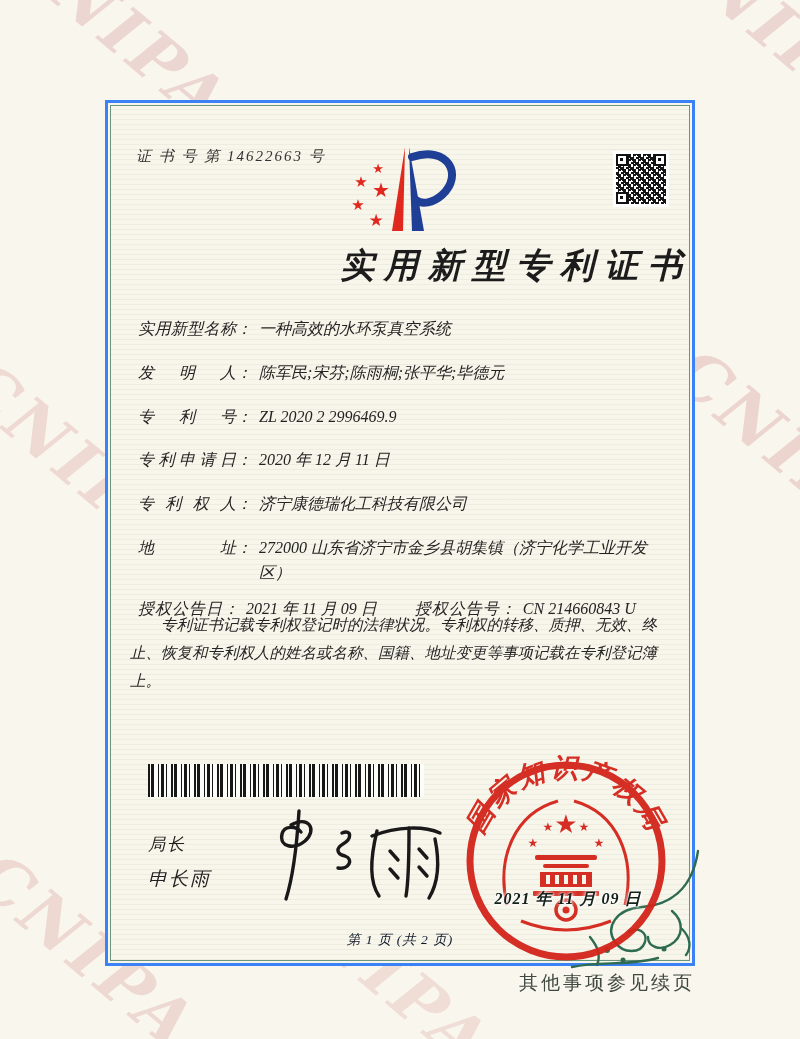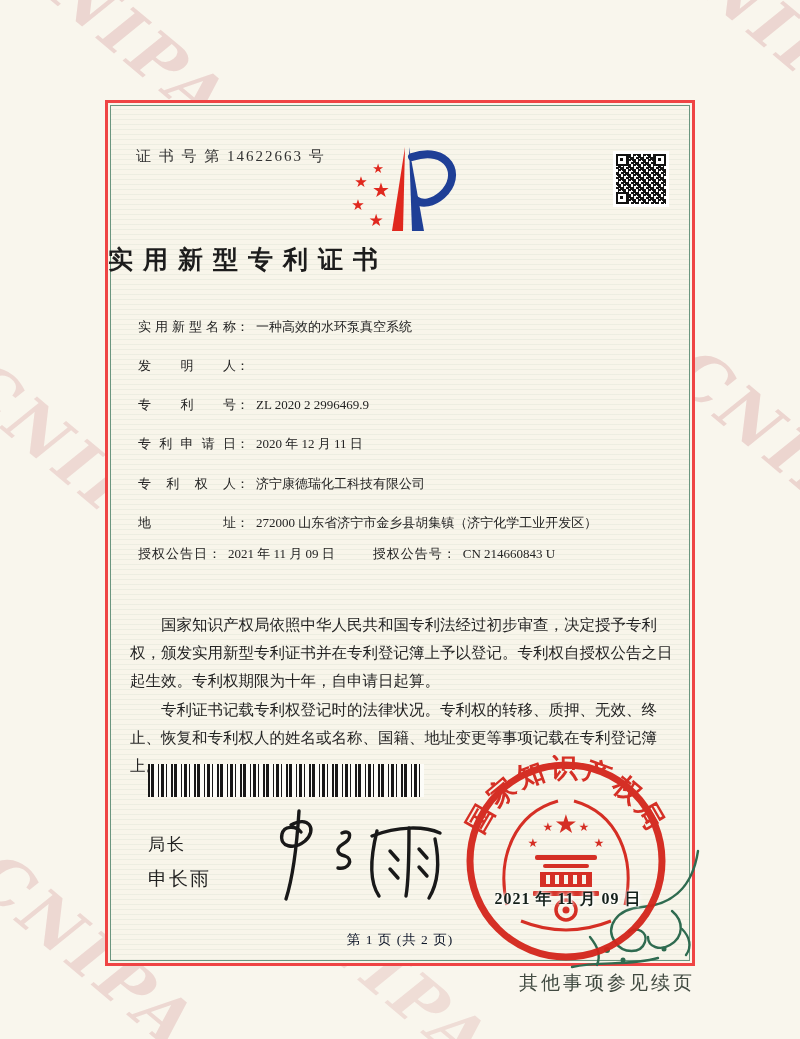--- a/index.html
+++ b/index.html
@@ -12,43 +12,43 @@
   .wm{
     position:absolute;
     font:italic bold 66px "DejaVu Serif",serif;
     color:#d9a4a4;letter-spacing:5px;
     transform:rotate(40deg);
     pointer-events:none;white-space:nowrap;
   }
   
   .frame{
     position:absolute;left:105px;top:100px;width:590px;height:866px;
-    border:3px solid #ef4444;background:#f8f5ea;box-sizing:border-box;
+    border:3px solid #3b82f6;background:#f8f5ea;box-sizing:border-box;font-style:italic;
   }
   .frame-inner{
     position:absolute;inset:2px;border:1px solid #6b957f;
     background:repeating-linear-gradient(0deg,rgba(120,160,135,.09) 0 1px,transparent 1px 5px);
   }
   .corner-flourish{position:absolute;right:-10px;bottom:-12px;width:132px;height:126px;}
   
   .cert-no{position:absolute;left:28px;top:44px;font-size:15px;letter-spacing:2px;color:#333;}
   .logo{position:absolute;left:224px;top:34px;width:156px;height:102px;}
   .qr{position:absolute;left:505px;top:48px;width:56px;height:56px;background:#fff;}
   .qr-noise{position:absolute;inset:3px;
     background:conic-gradient(#151515 25%,transparent 0 50%,#151515 0 75%,transparent 0) 0 0/5px 5px,
     repeating-linear-gradient(45deg,#151515 0 2px,transparent 2px 7px);}
   .finder{position:absolute;width:12px;height:12px;background:#fff;border:2.5px solid #111;box-sizing:border-box;}
   .finder::after{content:"";position:absolute;left:2px;top:2px;width:3px;height:3px;background:#111;}
   .finder.tl{left:3px;top:3px}.finder.tr{right:3px;top:3px}.finder.bl{left:3px;bottom:3px}
   .title{
-    position:absolute;top:140px;left:0;width:100%;text-align:left;
-    font-size:25px;font-weight:bold;letter-spacing:10px;color:#1c1c1c;
-  }
-  
-  .fields{position:absolute;left:30px;top:214px;width:538px;font-size:13px;color:#232323;}
+    position:absolute;top:140px;left:0;width:100%;text-align:right;
+    font-size:34px;font-weight:bold;letter-spacing:10px;color:#1c1c1c;
+  }
+  
+  .fields{position:absolute;left:30px;top:214px;width:538px;font-size:16px;color:#232323;}
   .frow{display:flex;margin-bottom:19px;line-height:1.55;}
   .flabel{width:98px;flex:0 0 98px;text-align:justify;text-align-last:justify;}
   .fcolon{margin:0 7px 0 0;}
   .fvalue{flex:1;}
   .frow.addr{margin-bottom:11px;}
   .grant{display:flex;align-items:center;}
   .grant .pair{display:flex;line-height:1.55;}
   .grant .pair.second{margin-left:38px;}
   .glabel{letter-spacing:1px;}
   
@@ -133,20 +133,21 @@
 
   <div class="fields">
     <div class="frow">
       <span class="flabel">实用新型名称</span>
         <span class="fcolon">：</span>
       <span class="fvalue">一种高效的水环泵真空系统</span>
     </div>
     <div class="frow">
       <span class="flabel">发明人</span>
         <span class="fcolon">：</span>
+      <span class="fvalue">陈军民;宋芬;陈雨桐;张平华;毕德元</span>
     </div>
     <div class="frow">
       <span class="flabel">专利号</span>
         <span class="fcolon">：</span>
       <span class="fvalue">ZL 2020 2 2996469.9</span>
     </div>
     <div class="frow">
       <span class="flabel">专利申请日</span>
         <span class="fcolon">：</span>
       <span class="fvalue">2020 年 12 月 11 日</span>
@@ -169,21 +170,20 @@
       </span>
       <span class="pair second">
         <span class="glabel">授权公告号</span>
           <span class="fcolon">：</span>
         <span>CN 214660843 U</span>
       </span>
     </div>
   </div>
 
   <div class="bodytext">
-    <p>国家知识产权局依照中华人民共和国专利法经过初步审查，决定授予专利权，颁发实用新型专利证书并在专利登记簿上予以登记。专利权自授权公告之日起生效。专利权期限为十年，自申请日起算。</p>
     <p>专利证书记载专利权登记时的法律状况。专利权的转移、质押、无效、终止、恢复和专利权人的姓名或名称、国籍、地址变更等事项记载在专利登记簿上。</p>
   </div>
 
   <div class="barcode"></div>
 
   <div class="sign-title">局长</div>
   <div class="sign-name">申长雨</div>
   <svg class="sig" viewBox="0 0 205 100">
     <g fill="none" stroke="#191919" stroke-width="3.4" stroke-linecap="round">
       <path d="M45,22 C62,12 72,26 59,38 C48,47 33,44 36,31 C38,23 49,22 55,29"></path>

